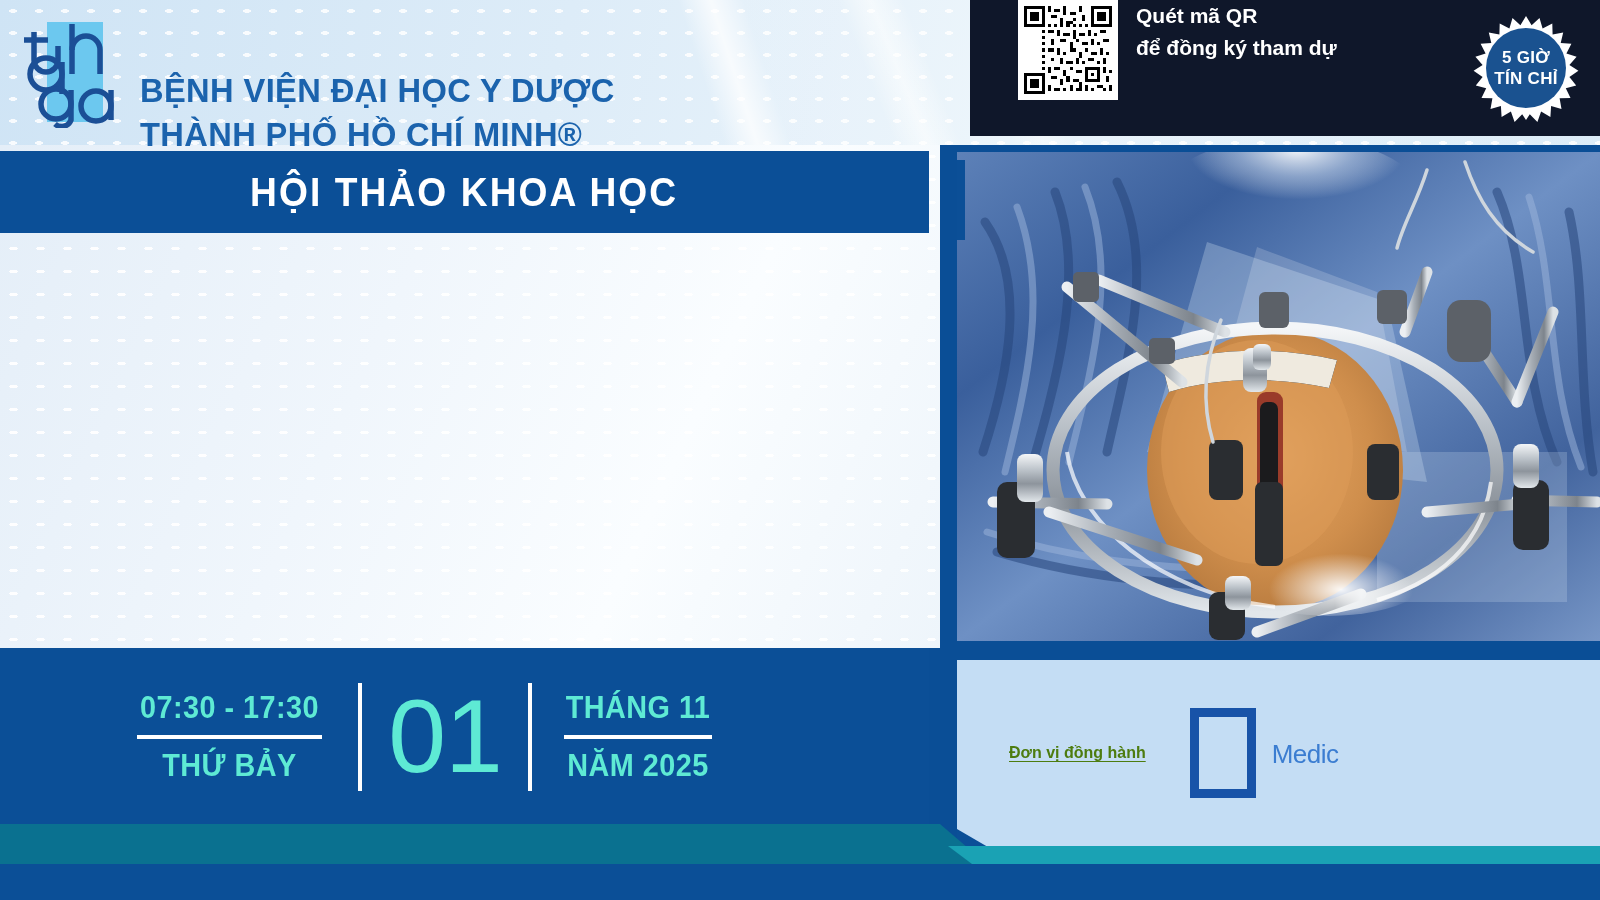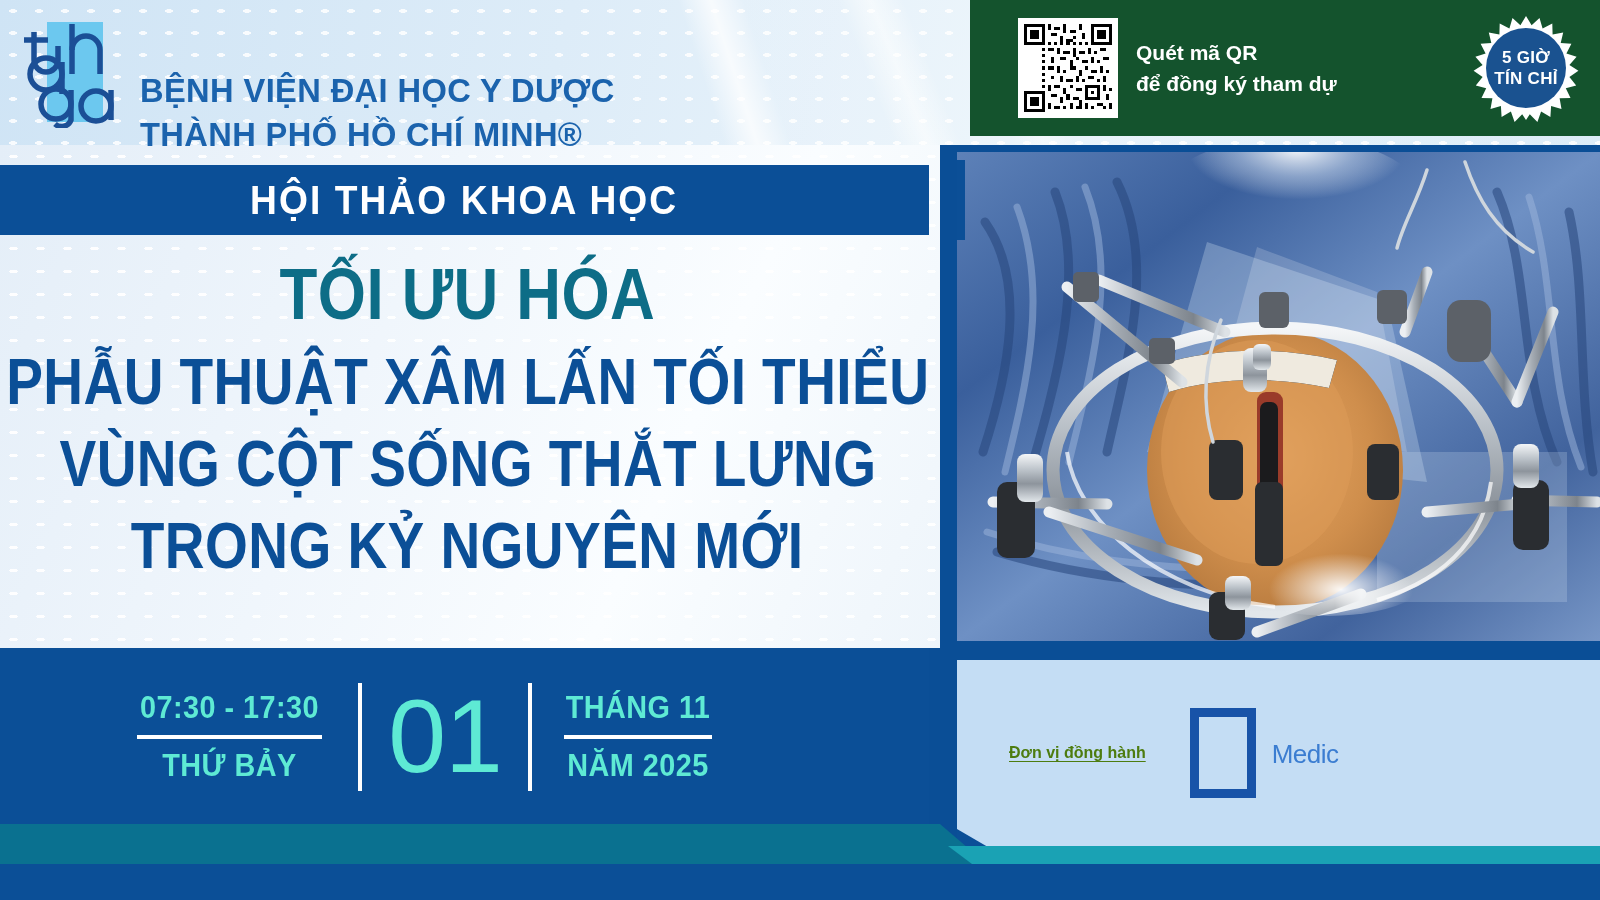--- a/index.html
+++ b/index.html
@@ -58,22 +58,22 @@
     font-stretch: condensed;
     transform: scaleX(.96);
     transform-origin: left center;
     white-space: pre-line;
   }
   .hosp-name .l2 { display:block; }
 
   
   .teal-strip {
     position: absolute; left: 970px; top: 0; width: 630px; height: 136px;
-    background: #14532d;
-    display: flex; align-items: center;
+    background: #0f172a;
+    display: flex; 
   }
   .qr {
     width: 100px; height: 100px; margin-left: 48px;
     background: #fff; padding: 6px; flex: none;
   }
   .qr svg { display:block; width:100%; height:100%; }
   .qr-text {
     margin-left: 18px; color: #ffffff;
     font-size: 21px; font-weight: bold; line-height: 1.5;
   }
@@ -84,21 +84,21 @@
   .badge .btext {
     position: absolute; inset: 0;
     display: flex; flex-direction: column;
     align-items: center; justify-content: center;
     color: #fff; font-weight: bold; font-size: 17px; line-height: 1.25;
     text-align: center; letter-spacing:.3px;
   }
 
   
   .band-hoithao {
-    position: absolute; left: 0; top: 165px; width: 929px; height: 70px;
+    position: absolute; left: 0; top: 151px; width: 929px; height: 82px;
     background: #0b4f97;
     display: flex; align-items: center; justify-content: center;
   }
   .band-hoithao span {
     color: #fff; font-weight: bold; font-size: 40px;
     letter-spacing: 2.2px;
     transform: scaleX(.93); transform-origin: center;
   }
 
   .title-wrap {
@@ -366,26 +366,20 @@
     <div class="btext">
       <span>5 GIỜ</span>
       <span>TÍN CHỈ</span>
     </div>
   </div>
 
   <div class="band-hoithao">
     <span>HỘI THẢO KHOA HỌC</span>
   </div>
 
-  <div class="title-wrap">
-    <div class="t-main t-line1">TỐI ƯU HÓA</div>
-    <div class="t-main t-line2">PHẪU THUẬT XÂM LẤN TỐI THIỂU</div>
-    <div class="t-main t-line3">VÙNG CỘT SỐNG THẮT LƯNG</div>
-    <div class="t-main t-line4">TRONG KỶ NGUYÊN MỚI</div>
-  </div>
 
   <div class="photo-frame">
     <div class="photo">
       <svg viewBox="0 0 643 489" preserveAspectRatio="none">
         <defs>
           <linearGradient id="drape" x1="0" y1="0" x2="1" y2="1">
             <stop offset="0" stop-color="#5d81b8"></stop>
             <stop offset=".25" stop-color="#3a5f9c"></stop>
             <stop offset=".5" stop-color="#6e90c4"></stop>
             <stop offset=".78" stop-color="#41639d"></stop>

